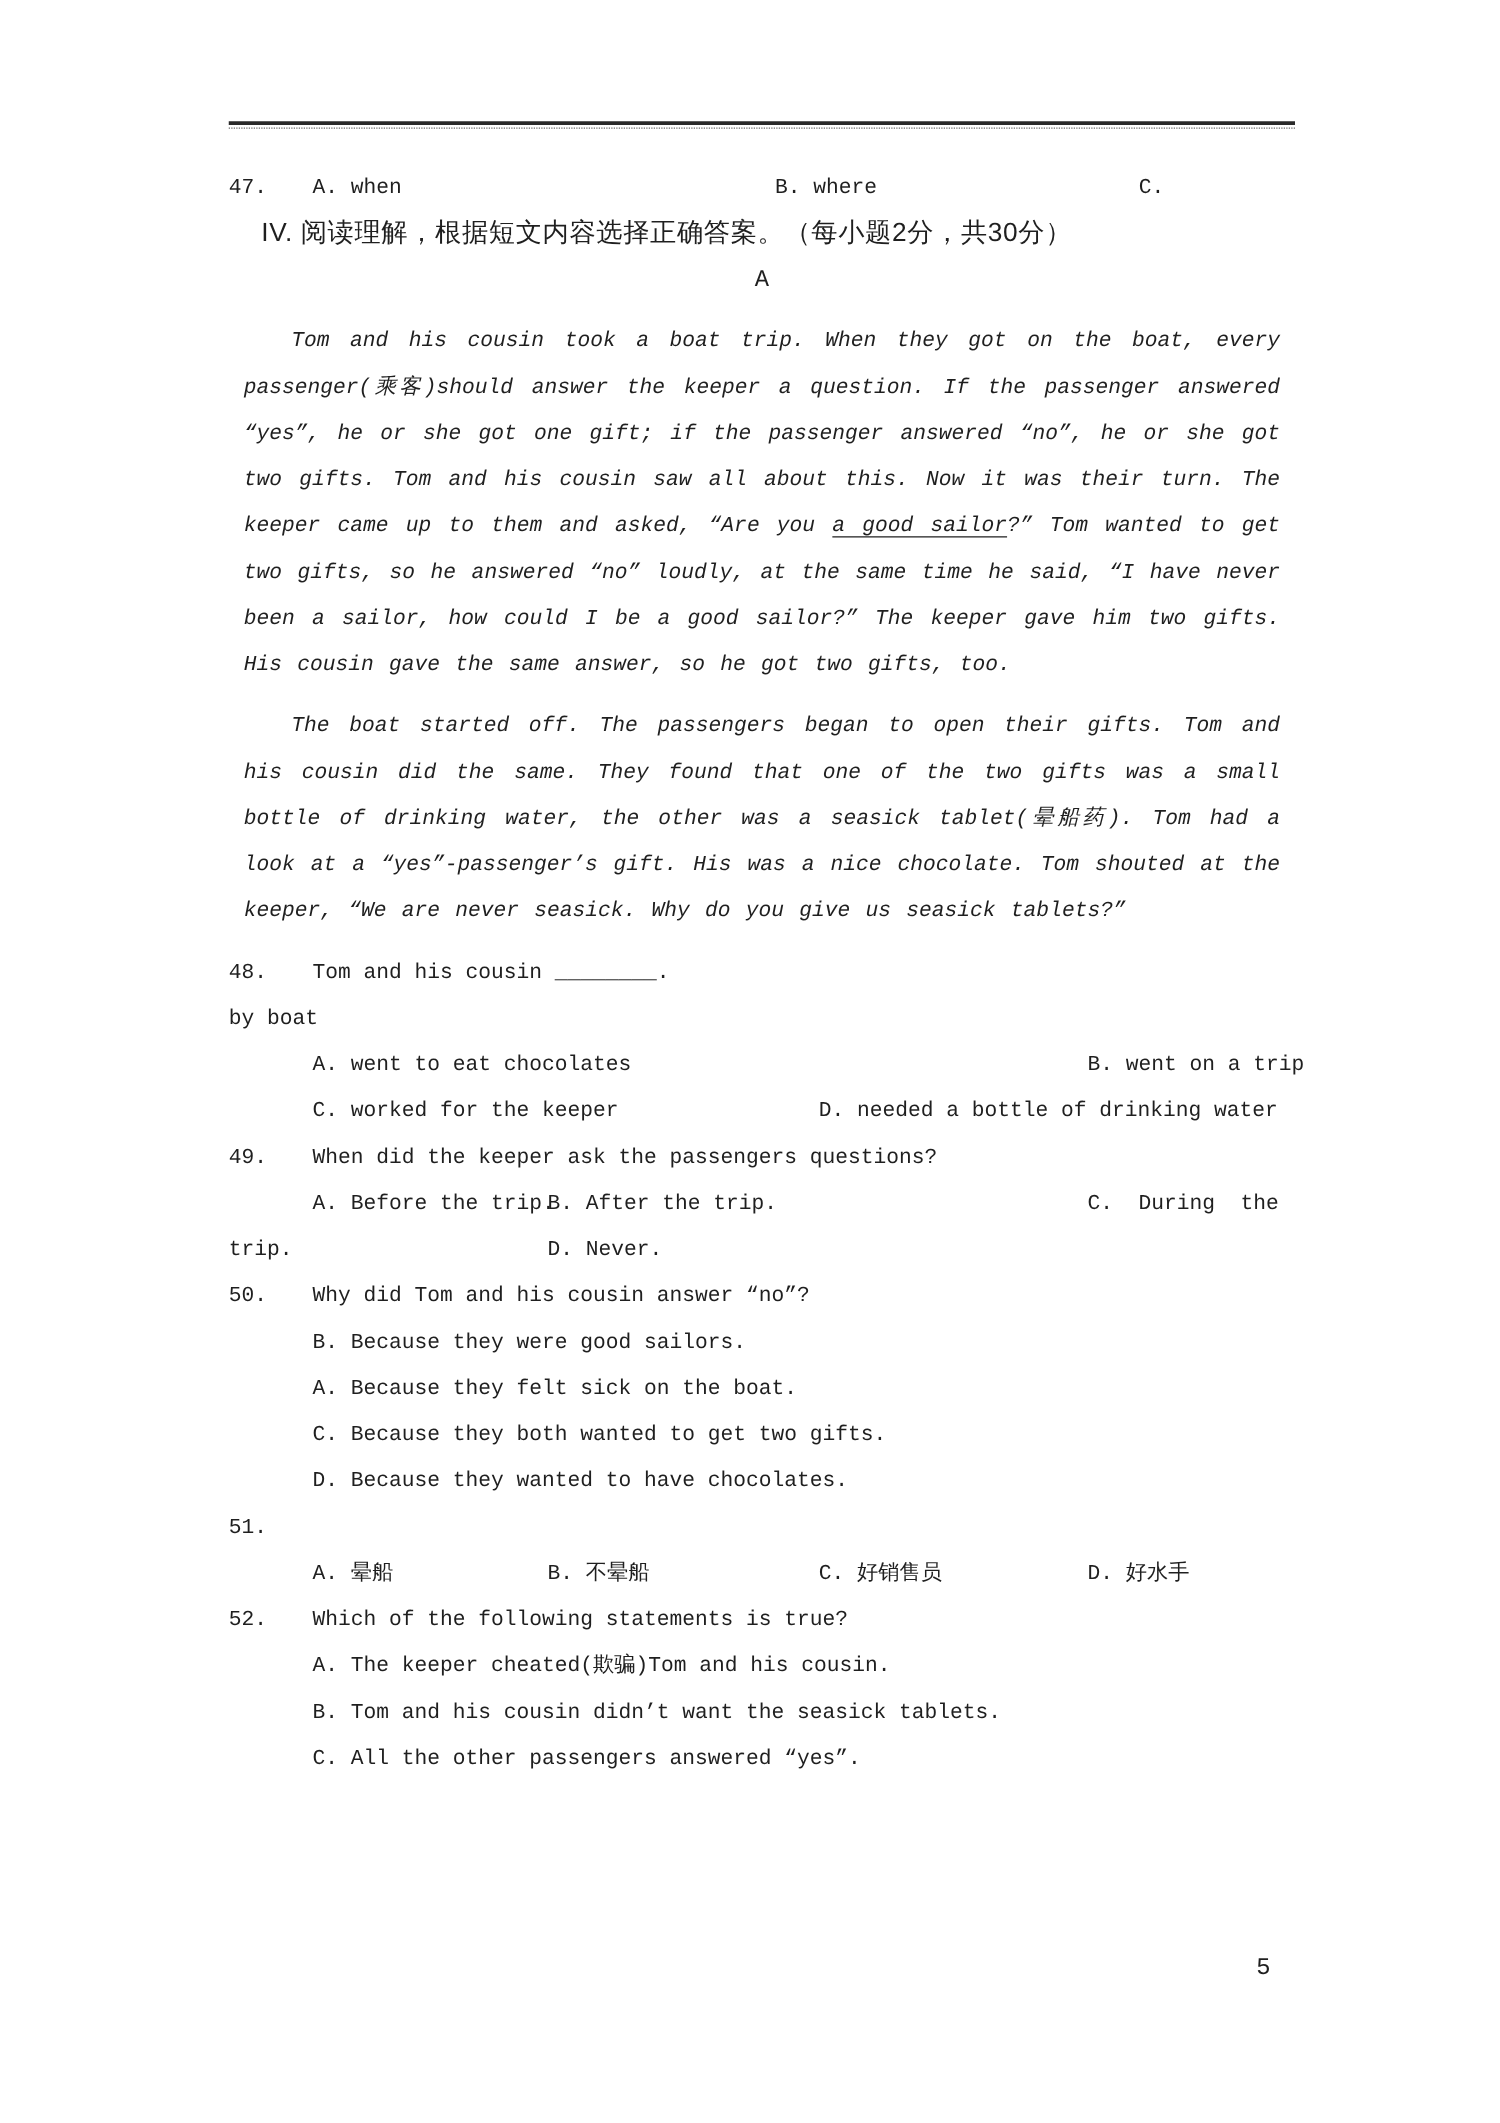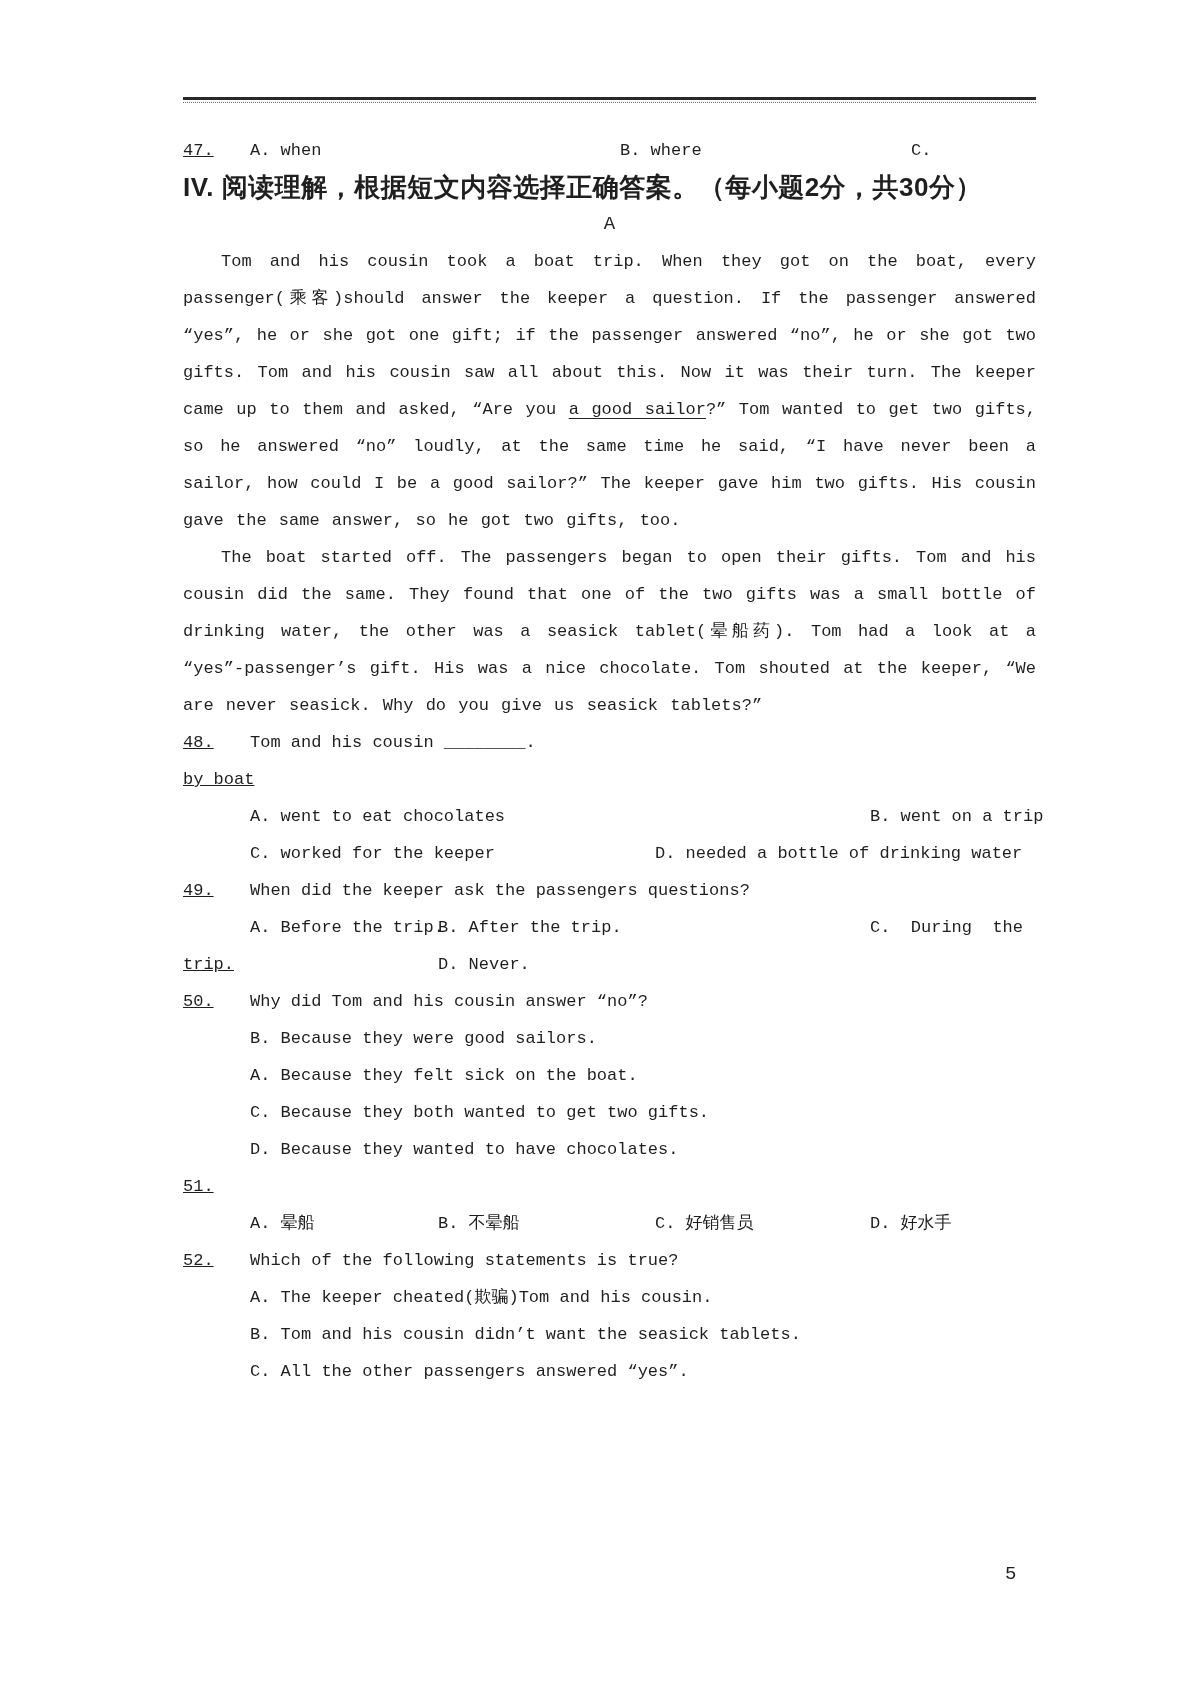--- a/index.html
+++ b/index.html
@@ -30,48 +30,50 @@
     width: 853px;
   }
   .line {
     position: relative;
     height: 37px;
     line-height: 37px;
     white-space: pre;
   }
   .line-sm { height: 34px; line-height: 34px; }
   .col { position: absolute; top: 0; white-space: pre; }
-  .c0    { left: 0; text-decoration: underline; }
+  .c0    { left: 0; }
   .c-ind { left: 35px; margin-left: 32px; }
   .c2    { left: 255px; text-align: right; }
   .c3    { left: 472px; }
   .c4    { left: 687px; }
   .c47b  { left: 437px; }
   .c47c  { left: 728px; }
   .section-title {
     height: 38px;
     line-height: 38px;
-    font-weight: bold;
-    font-size: 26px;
+    font-weight: normal;
+    font-size: 21px;
     letter-spacing: 0.5px;
     white-space: pre;
     font-family: "Liberation Sans", "DejaVu Sans", sans-serif;
+    margin-left: 26px;
   }
   .passage-label {
     height: 37px;
     line-height: 37px;
     text-align: center;
     font-size: 19px;
   }
   .para {
-    margin: 0;
+    margin: 12px;
     text-align: justify;
     line-height: 37px;
     text-indent: 38px;
     word-spacing: 2px;
+    font-style: italic;
   }
   .underlined { text-decoration: underline; text-underline-offset: 4px; }
   .page-number {
     position: absolute;
     left: 1005px;
     top: 1562px;
     font-size: 19px;
     line-height: 24px;
   }
 </style>

